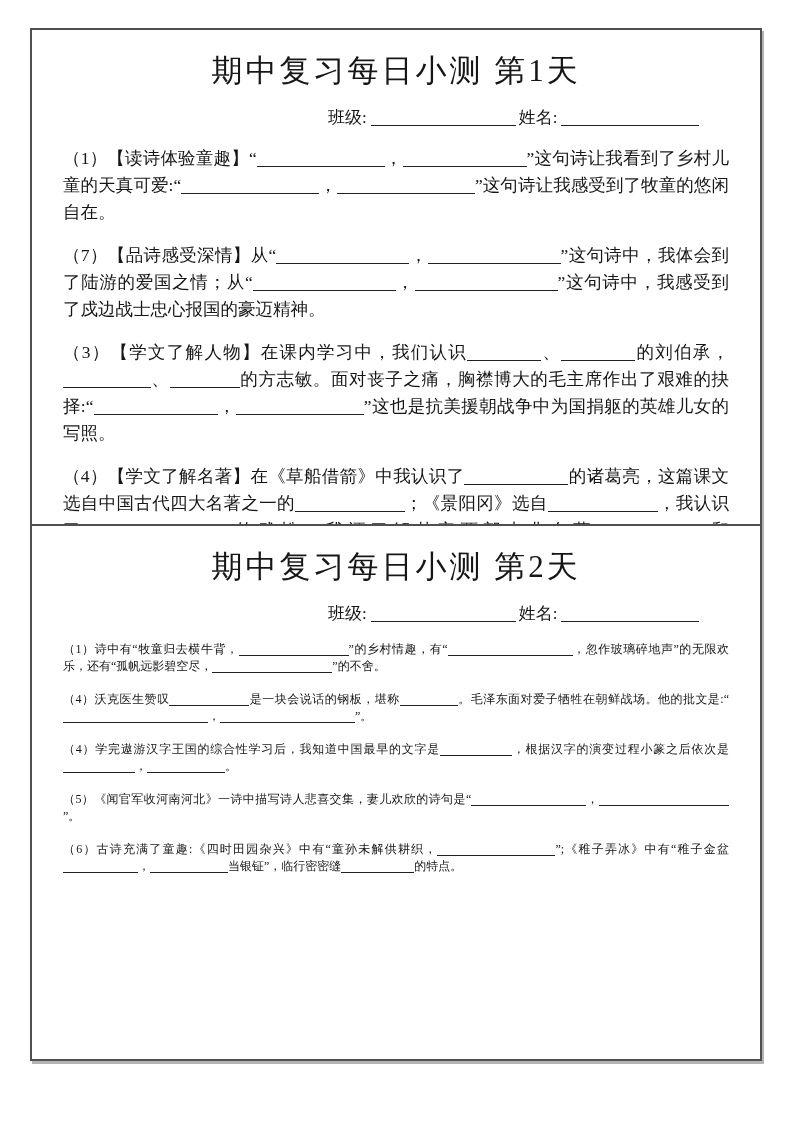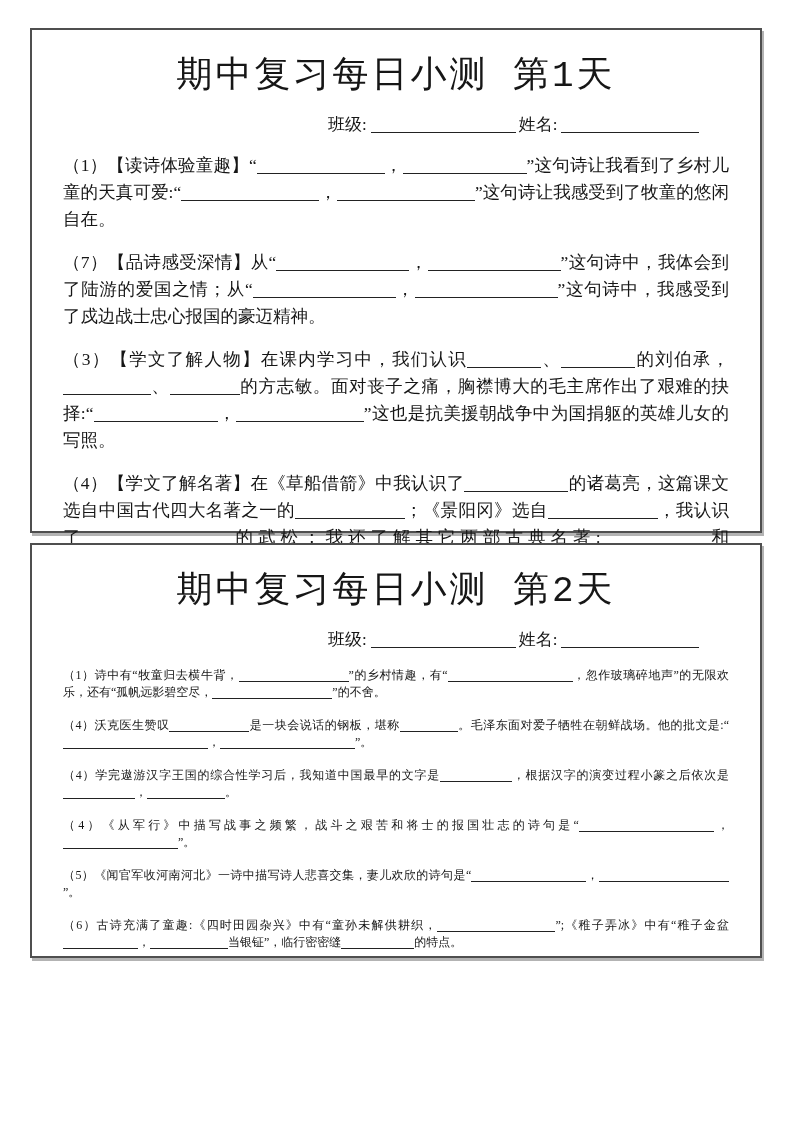--- a/index.html
+++ b/index.html
@@ -22,29 +22,28 @@
   .box {
     position: absolute;
     left: 30px;
     width: 732px;
     box-sizing: border-box;
     background: #ffffff;
     border: 2px solid #4f4f4f;
     box-shadow: 2px 3px 0 #b3b3b3;
   }
   .box-1 { top: 28px;  height: 505px; }
-  .box-2 { top: 543px; height: 415px; }
+  .box-2 { top: 524px; height: 537px; }
   .title {
     margin: 20px 10px 0 10px;
     text-align: center;
-    font-size: 36px;
+    font-size: 31px;
     font-weight: 500;
     letter-spacing: 3px;
     white-space: nowrap;
-    font-family: Liberation Mono, monospace;
   }
   .header-row {
     margin: 14px 10px 7px 296px;
     font-size: 17px;
     white-space: nowrap;
   }
   .hblank {
     display: inline-block;
     border-bottom: 1.5px solid #222;
     height: 14px;
@@ -86,19 +85,18 @@
 
   <section class="box box-2">
     <h1 class="title">期中复习每日小测 第2天</h1>
     <div class="header-row">
       <span>班级:</span><span class="hblank class-blank"></span><span>姓名:</span><span class="hblank name-blank"></span>
     </div>
     <div class="questions">
         <p class="q"><span>（1）诗中有“牧童归去横牛背，</span><span class="blank" style="width: 110px;"></span><span>”的乡村情趣，有“</span><span class="blank" style="width: 125px;"></span><span>，忽作玻璃碎地声”的无限欢乐，还有“孤帆远影碧空尽，</span><span class="blank" style="width: 120px;"></span><span>”的不舍。</span></p>
         <p class="q"><span>（4）沃克医生赞叹</span><span class="blank" style="width: 80px;"></span><span>是一块会说话的钢板，堪称</span><span class="blank" style="width: 58px;"></span><span>。毛泽东面对爱子牺牲在朝鲜战场。他的批文是:“</span><span class="blank" style="width: 145px;"></span><span>，</span><span class="blank" style="width: 135px;"></span><span>”。</span></p>
         <p class="q"><span>（4）学完遨游汉字王国的综合性学习后，我知道中国最早的文字是</span><span class="blank" style="width: 72px;"></span><span>，根据汉字的演变过程小篆之后依次是</span><span class="blank" style="width: 72px;"></span><span>，</span><span class="blank" style="width: 78px;"></span><span>。</span></p>
-        <p class="q"><span>（4）《从军行》中描写战事之频繁，战斗之艰苦和将士的报国壮志的诗句是“</span><span class="blank" style="width: 135px;"></span><span>，</span><span class="blank" style="width: 115px;"></span><span>”。</span></p>
         <p class="q"><span>（5）《闻官军收河南河北》一诗中描写诗人悲喜交集，妻儿欢欣的诗句是“</span><span class="blank" style="width: 115px;"></span><span>，</span><span class="blank" style="width: 130px;"></span><span>”。</span></p>
         <p class="q"><span>（6）古诗充满了童趣:《四时田园杂兴》中有“童孙未解供耕织，</span><span class="blank" style="width: 118px;"></span><span>”;《稚子弄冰》中有“稚子金盆</span><span class="blank" style="width: 75px;"></span><span>，</span><span class="blank" style="width: 78px;"></span><span>当银钲”，临行密密缝</span><span class="blank" style="width: 73px;"></span><span>的特点。</span></p>
       </div>
   </section>
 
 </div>
 
 </body></html>

